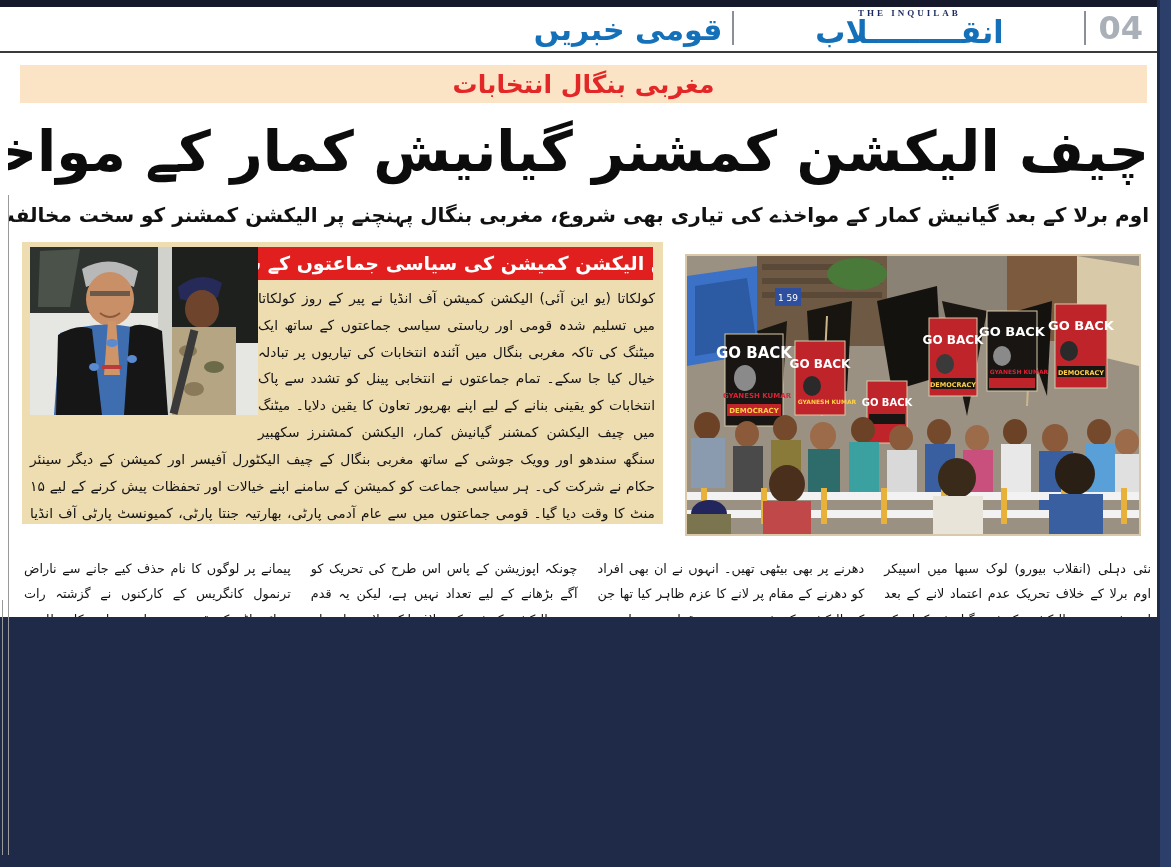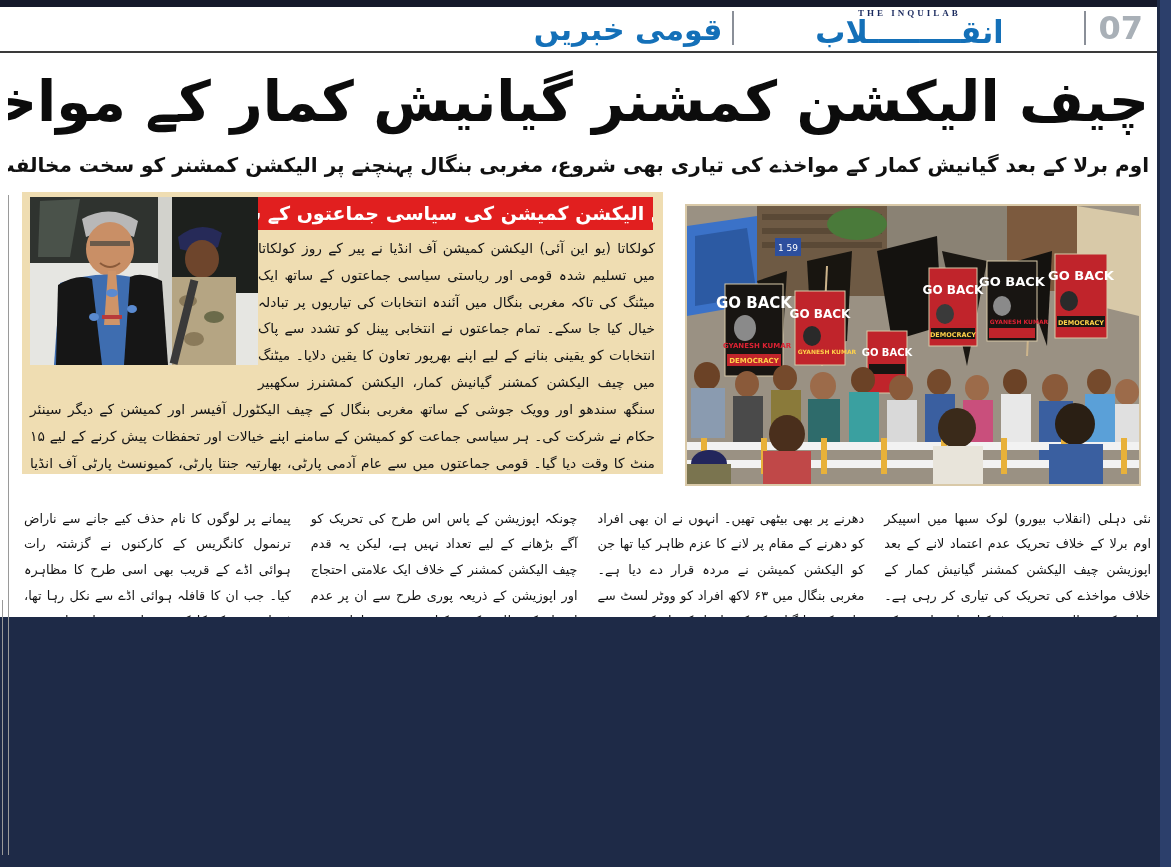--- a/index.html
+++ b/index.html
@@ -50,25 +50,28 @@
     <div class="topbar"></div>
 
     <header class="masthead">
       <div class="section-title">قومی خبریں</div>
       <div class="vsep"></div>
       <div class="logo-block">
         <div class="logo-tagline">THE INQUILAB</div>
         <div class="logo-text">انقـــــــــلاب</div>
       </div>
       <div class="vsep"></div>
-      <div class="page-number">07</div>
+      <div class="page-number">04</div>
     </header>
 
     <div class="head-rule"></div>
 
+    <div class="kicker">
+      <span>مغربی بنگال انتخابات</span>
+    </div>
 
     <h1 class="headline" dir="rtl">چیف الیکشن کمشنر گیانیش کمار کے مواخذے کی تیاری</h1>
 
     <h2 class="subheadline" dir="rtl">اوم برلا کے بعد گیانیش کمار کے مواخذے کی تیاری بھی شروع، مغربی بنگال پہنچنے پر الیکشن کمشنر کو سخت مخالفت کا سامنا، لوگوں نے کالے پرچم بھی دکھائے</h2>
 
     <section class="middle">
 
       <figure class="photo-right">
         <svg viewBox="0 0 452 278" width="452" height="278">
 

